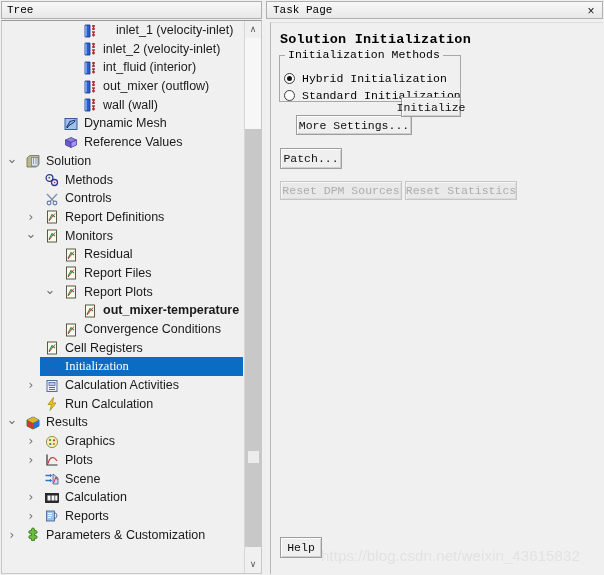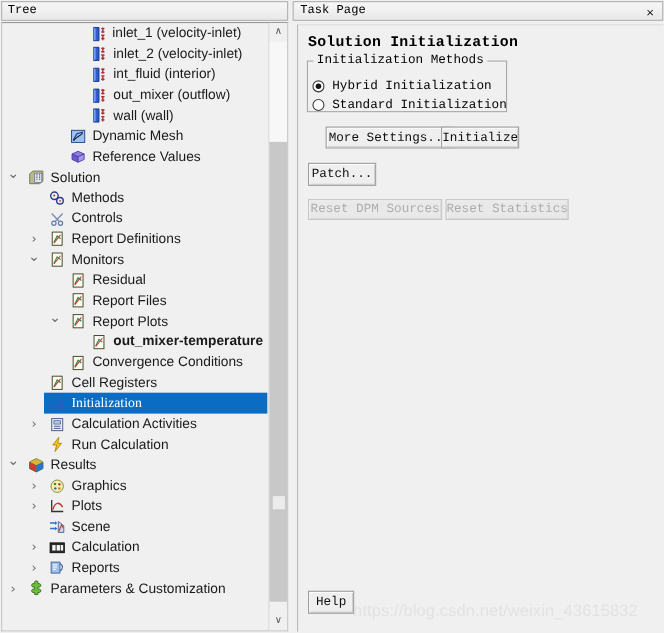--- a/index.html
+++ b/index.html
@@ -280,21 +280,21 @@
       <div id="tree-scroll-area">
           <div class="tree-row" style="top: 0px;">
             <span class="ticon" style="left: 80px;">
               <svg width="16" height="16" viewBox="0 0 16 16">
                 <path d="M3 2 L8 2 L8 14 L3 14 Z" fill="#2b5fd0" stroke="#17307a" stroke-width="0.8"></path>
                 <path d="M3 2 L5 3 L5 13 L3 14 Z" fill="#6f9bf0"></path>
                 <path d="M10 3 L13 3 M11.5 2 L11.5 7 M10 6 L13 6" stroke="#b03030" stroke-width="1.3"></path>
                 <path d="M10 9 L13 9 M11.5 8.5 L11.5 13.5 M10 12 L13 12" stroke="#b03030" stroke-width="1.3"></path>
               </svg>
             </span>
-            <span class="tlabel" style="left: 100px;">inlet_1 (velocity-inlet)</span>
+            <span class="tlabel" style="left: 114px;">inlet_1 (velocity-inlet)</span>
           </div>
           <div class="tree-row" style="top: 0px;">
             <span class="ticon" style="left: 80px;">
               <svg width="16" height="16" viewBox="0 0 16 16">
                 <path d="M3 2 L8 2 L8 14 L3 14 Z" fill="#2b5fd0" stroke="#17307a" stroke-width="0.8"></path>
                 <path d="M3 2 L5 3 L5 13 L3 14 Z" fill="#6f9bf0"></path>
                 <path d="M10 3 L13 3 M11.5 2 L11.5 7 M10 6 L13 6" stroke="#b03030" stroke-width="1.3"></path>
                 <path d="M10 9 L13 9 M11.5 8.5 L11.5 13.5 M10 12 L13 12" stroke="#b03030" stroke-width="1.3"></path>
               </svg>
             </span>
@@ -607,21 +607,21 @@
         <span class="radio-dot on"></span>
         <span class="radio-label">Hybrid  Initialization</span>
       </div>
 
       <div class="radio-row" style="top:65px;">
         <span class="radio-dot"></span>
         <span class="radio-label">Standard Initialization</span>
       </div>
 
       <div class="tbtn" style="left:25px; top:92px; width:116px; height:20px;text-align:center;">More Settings...</div>
-      <div class="tbtn" style="left:130px; top:92px; width:71px; height:20px;">Initialize</div>
+      <div class="tbtn" style="left:130px; top:74px; width:60px; height:20px;">Initialize</div>
       <div class="tbtn" style="left:9px; top:125px; width:62px; height:21px;">Patch...</div>
       <div class="tbtn disabled" style="left:9px; top:158px; width:122px; height:19px;text-align:right;">Reset DPM Sources</div>
       <div class="tbtn disabled" style="left:134px; top:158px; width:112px; height:19px;">Reset Statistics</div>
       <div class="tbtn" style="left:9px; top:514px; width:42px; height:21px;">Help</div>
     </div>
   </div>
 
   <div id="watermark">https://blog.csdn.net/weixin_43615832</div>
 </div>
 

